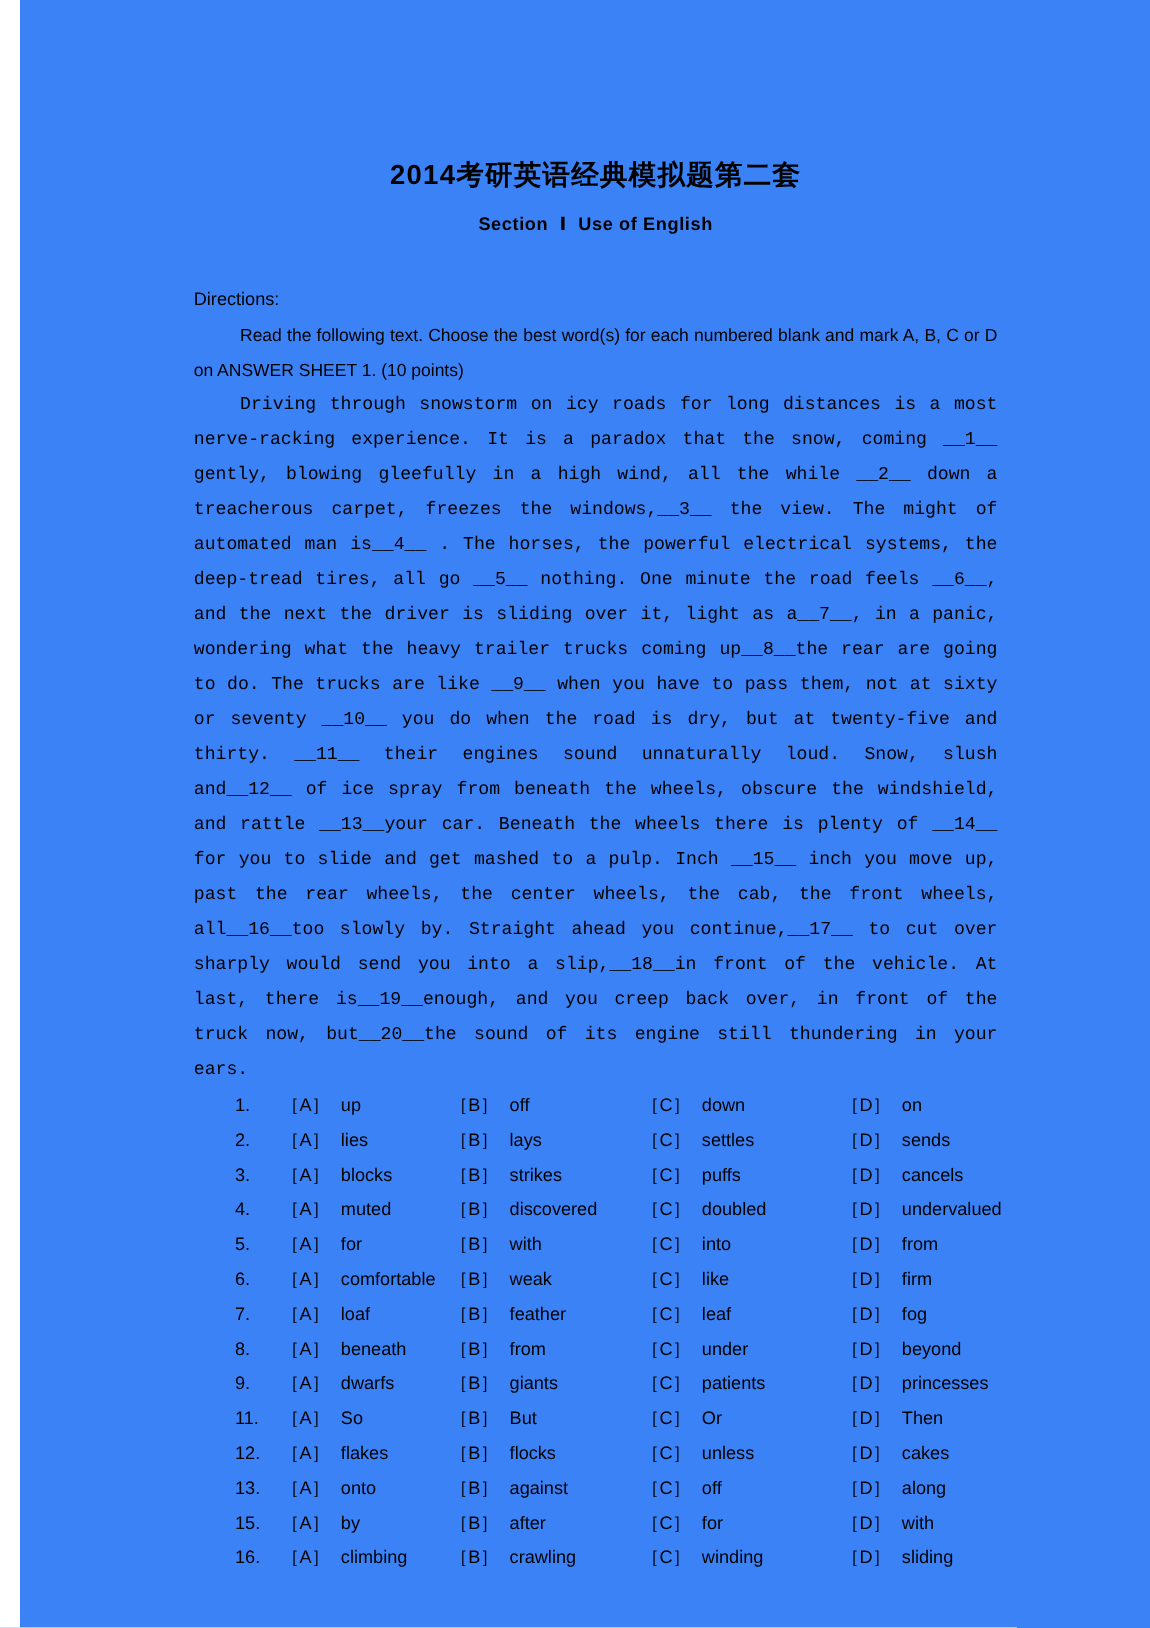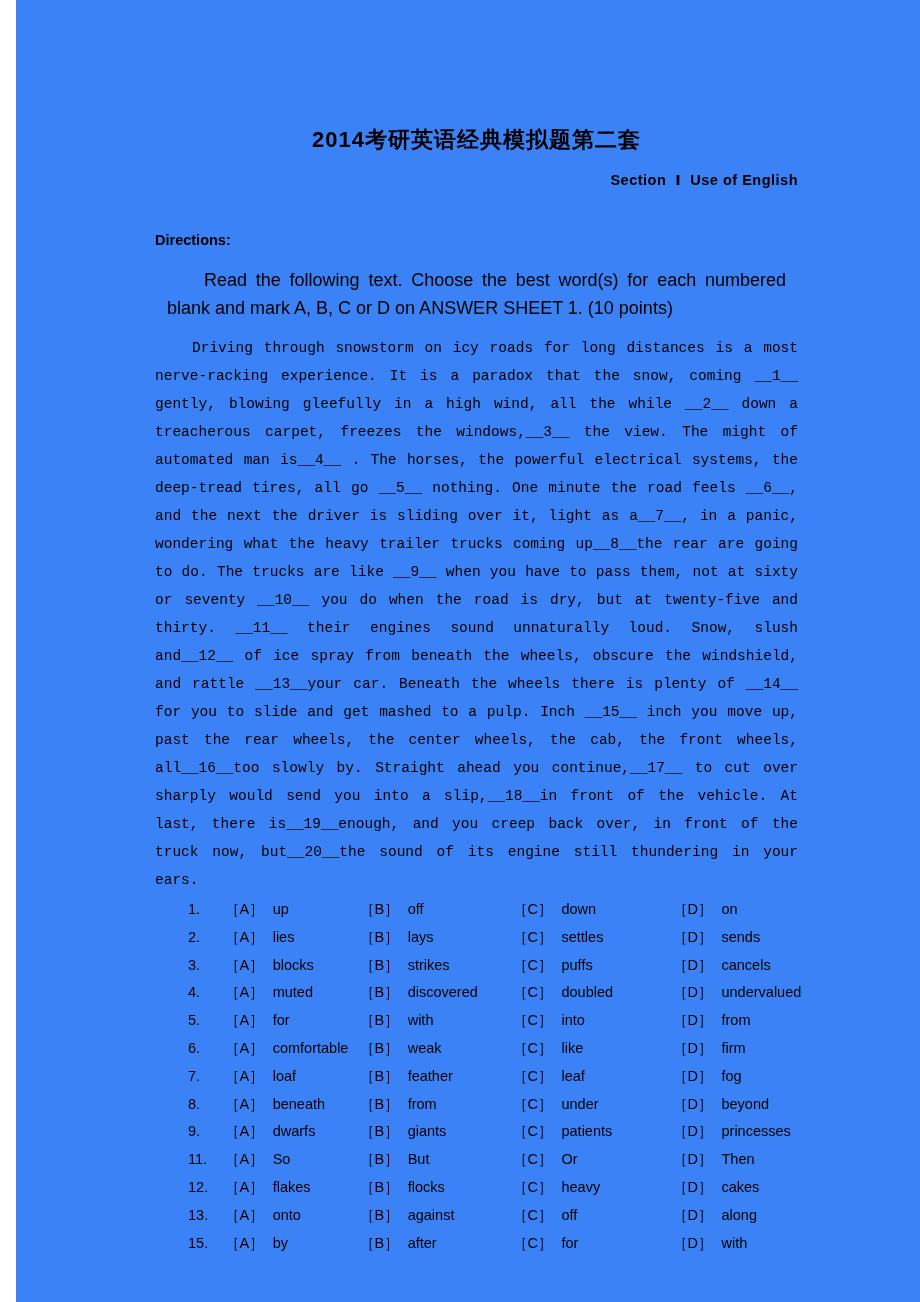--- a/index.html
+++ b/index.html
@@ -34,33 +34,33 @@
     line-height: 28px;
     font-weight: bold;
     text-align: center;
     letter-spacing: 1px;
   }
   .section {
     margin: 16px 0 0 0;
     font-size: 14.5px;
     line-height: 20px;
     font-weight: bold;
-    text-align: right;
+    text-align: center;
     letter-spacing: 0.5px;
     white-space: pre-wrap;
   }
   .directions-label {
     margin: 36px 0 0 0;
     font-size: 14.5px;
     line-height: 28px;
-    font-weight: bold;
+    font-weight: normal;
   }
   .directions {
-    margin: 12px;
-    font-size: 18px;
+    margin: 0;
+    font-size: 14px;
     line-height: 28px;
     text-align: justify;
     text-indent: 37px;
   }
   .passage {
     margin: 0;
     font-size: 14.5px;
     line-height: 28px;
     text-align: justify;
     text-indent: 37px;
@@ -167,32 +167,39 @@
           <span class="q-num">11.</span>
           <span class="q-cell q-a"><span class="q-key">［A］</span><span class="q-word">So</span></span>
           <span class="q-cell q-b"><span class="q-key">［B］</span><span class="q-word">But</span></span>
           <span class="q-cell q-c"><span class="q-key">［C］</span><span class="q-word">Or</span></span>
           <span class="q-cell q-d"><span class="q-key">［D］</span><span class="q-word">Then</span></span>
         </div>
         <div class="q-row">
           <span class="q-num">12.</span>
           <span class="q-cell q-a"><span class="q-key">［A］</span><span class="q-word">flakes</span></span>
           <span class="q-cell q-b"><span class="q-key">［B］</span><span class="q-word">flocks</span></span>
-          <span class="q-cell q-c"><span class="q-key">［C］</span><span class="q-word">heavy</span></span>
+          <span class="q-cell q-c"><span class="q-key">［C］</span><span class="q-word">unless</span></span>
           <span class="q-cell q-d"><span class="q-key">［D］</span><span class="q-word">cakes</span></span>
         </div>
         <div class="q-row">
           <span class="q-num">13.</span>
           <span class="q-cell q-a"><span class="q-key">［A］</span><span class="q-word">onto</span></span>
           <span class="q-cell q-b"><span class="q-key">［B］</span><span class="q-word">against</span></span>
           <span class="q-cell q-c"><span class="q-key">［C］</span><span class="q-word">off</span></span>
           <span class="q-cell q-d"><span class="q-key">［D］</span><span class="q-word">along</span></span>
         </div>
         <div class="q-row">
           <span class="q-num">15.</span>
           <span class="q-cell q-a"><span class="q-key">［A］</span><span class="q-word">by</span></span>
           <span class="q-cell q-b"><span class="q-key">［B］</span><span class="q-word">after</span></span>
           <span class="q-cell q-c"><span class="q-key">［C］</span><span class="q-word">for</span></span>
           <span class="q-cell q-d"><span class="q-key">［D］</span><span class="q-word">with</span></span>
         </div>
+        <div class="q-row">
+          <span class="q-num">16.</span>
+          <span class="q-cell q-a"><span class="q-key">［A］</span><span class="q-word">climbing</span></span>
+          <span class="q-cell q-b"><span class="q-key">［B］</span><span class="q-word">crawling</span></span>
+          <span class="q-cell q-c"><span class="q-key">［C］</span><span class="q-word">winding</span></span>
+          <span class="q-cell q-d"><span class="q-key">［D］</span><span class="q-word">sliding</span></span>
+        </div>
       </div>
   </div>
 </div>
 
 </body></html>

